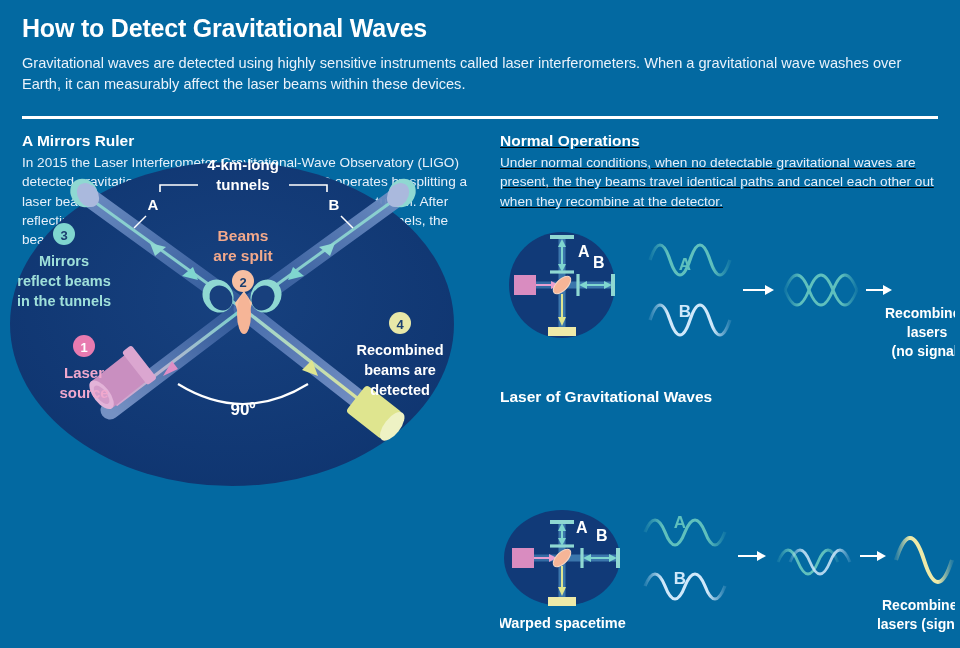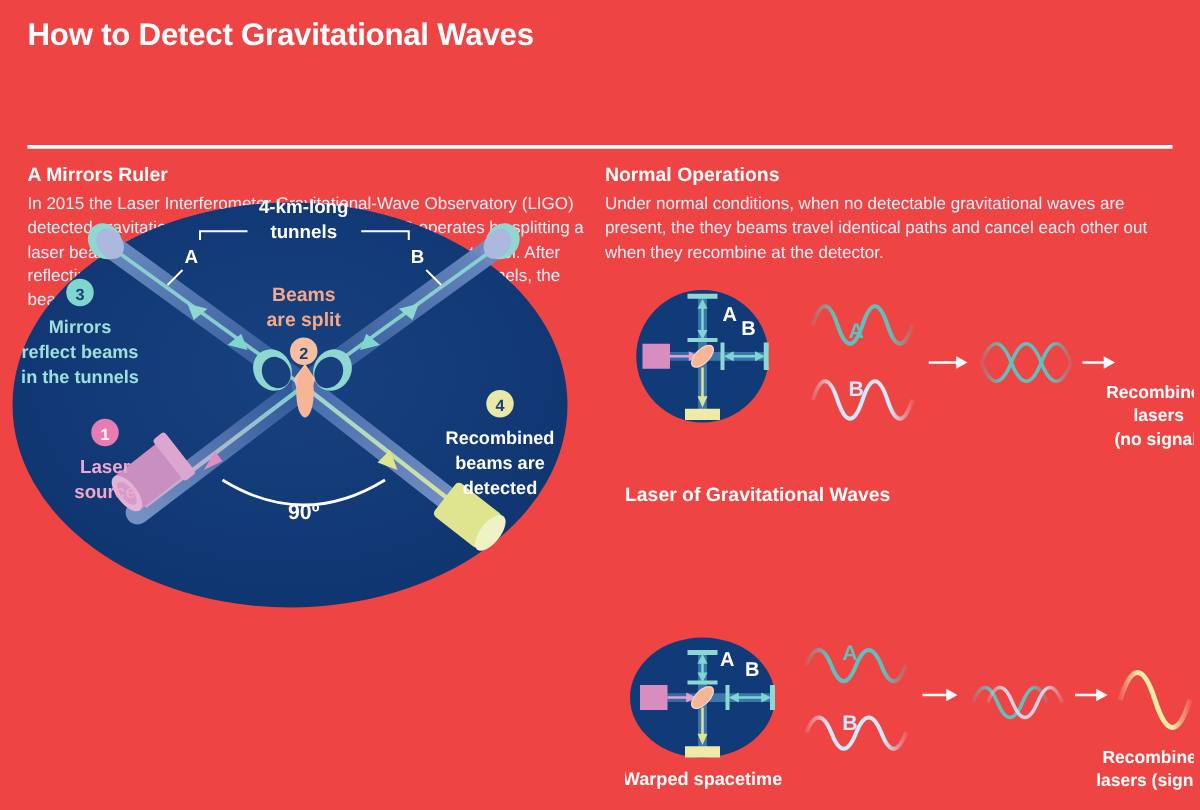--- a/index.html
+++ b/index.html
@@ -2,40 +2,40 @@
 <html><head>
 <meta charset="utf-8">
 <style>
   * { box-sizing: border-box; margin: 0; padding: 0; }
   html, body {
     width: 960px; height: 648px;
     background: #0b4c96;
     font-family: "Liberation Sans", sans-serif;
     overflow: hidden;
   }
-  .page { position: relative; width: 960px; height: 648px; background: #ef4444; }
+  .page { position: relative; width: 960px; height: 648px; background: #0369a1; }
 
   
   .header { position: absolute; left: 22px; top: 14px; width: 916px; }
   .title {
     font-size: 25px; font-weight: bold; color: #ffffff;
     letter-spacing: -0.2px; line-height: 1.12;
   }
   .subtitle {
     margin-top: 11px; font-size: 14.6px; color: #eaf2fb;
     line-height: 1.46; width: 914px; font-weight: 400;
   }
   .rule {
     position: absolute; left: 22px; top: 116px; width: 916px; height: 3px;
     background: #ffffff;
   }
 
   
   .col-left  { position: absolute; left: 22px; top: 132px; width: 448px; }
-  .col-right { position: absolute; left: 484px; top: 132px; width: 440px; }
+  .col-right { position: absolute; left: 500px; top: 132px; width: 440px; text-decoration: underline; }
 
   .sec-head {
     font-size: 15.5px; font-weight: bold; color: #ffffff; margin-bottom: 3px;
   }
   .sec-body {
     font-size: 13.6px; color: #e7f0fa; line-height: 1.42;
   }
 
   
   .bigdiagram { position: absolute; left: 0px; top: 148px; width: 470px; height: 352px; }
@@ -48,20 +48,21 @@
 
   .sec2 { position: absolute; left: 500px; top: 388px; width: 440px; }
 </style>
 </head>
 <body>
 
 <div class="page">
 
   <div class="header">
     <div class="title">How to Detect Gravitational Waves</div>
+    <div class="subtitle">Gravitational waves are detected using highly sensitive instruments called laser interferometers. When a gravitational wave washes over Earth, it can measurably affect the laser beams within these devices.</div>
   </div>
   <div class="rule"></div>
 
   <div class="col-left">
     <div class="sec-head">A Mirrors Ruler</div>
     <div class="sec-body">In 2015 the Laser Interferometer Gravitational-Wave Observatory (LIGO) detected gravitational waves for the first time. LIGO operates by splitting a laser beam into two. Each beam travels down its own long tunnel. After reflecting multiple times between mirrors at the ends of the tunnels, the beams are recombined at the detector.</div>
   </div>
 
   <div class="bigdiagram">
     <svg width="470" height="352" viewBox="0 0 470 352" xmlns="http://www.w3.org/2000/svg">

